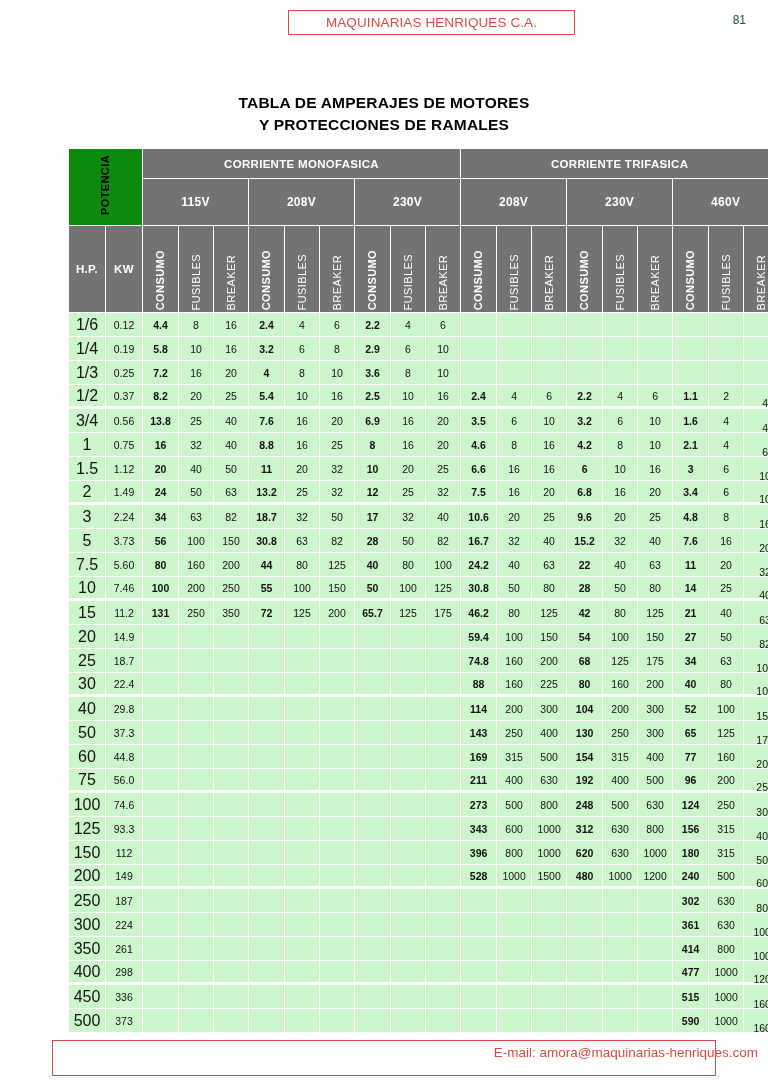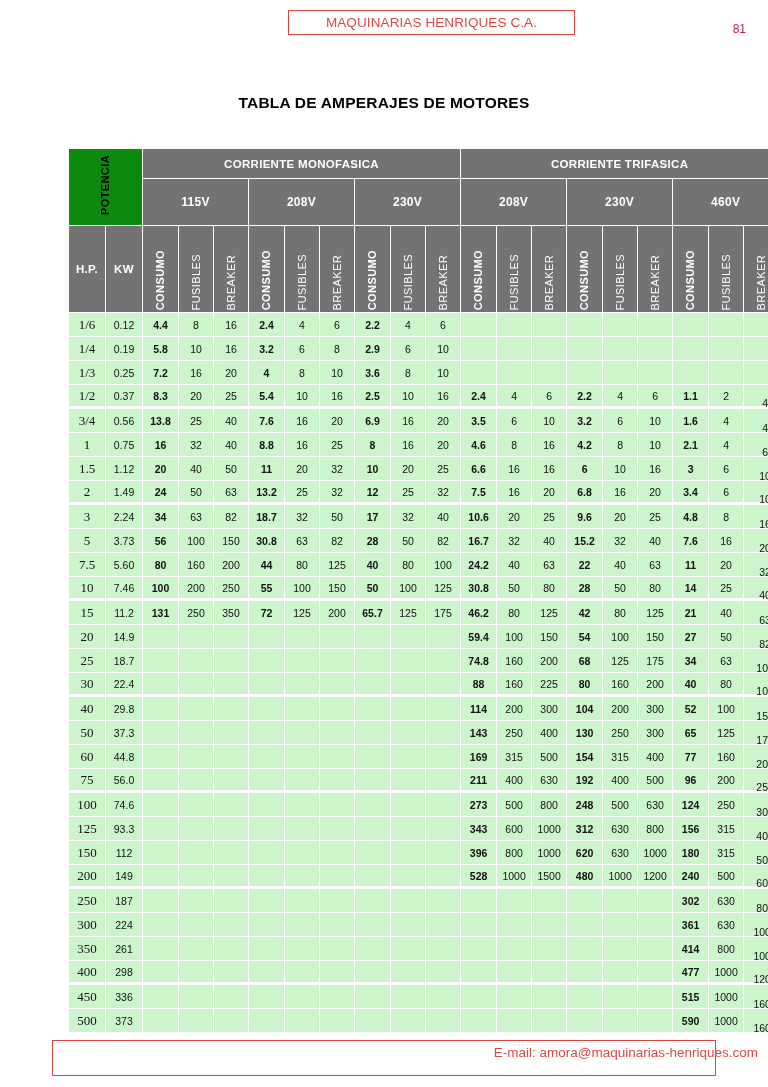--- a/index.html
+++ b/index.html
@@ -8,22 +8,22 @@
     width: 768px; height: 1087px;
     background: #ffffff;
     font-family: "Liberation Sans", sans-serif;
     color: #000;
     position: relative;
     overflow: hidden;
   }
 
   
   .page-number {
-    position: absolute; right: 22px; top: 22px;
-    font-size: 12px; color: #be185d;
+    position: absolute; right: 22px; top: 13px;
+    font-size: 12px; color: #14532d;
   }
   .company-stamp {
     position: absolute; left: 288px; top: 10px;
     width: 287px; height: 25px;
     border: 1.5px solid #d94a46;
     display: flex; align-items: center; justify-content: center;
     color: #d94a46; font-size: 13.5px; letter-spacing: .1px;
     white-space: nowrap;
   }
 
@@ -85,21 +85,21 @@
   
   .bd {
     background: #ccf5cc;
     text-align: center;
     vertical-align: middle;
     font-size: 10.5px;
     height: 23px;
     color: #111;
     position: relative;
   }
-  .bd.hp  { font-size: 13px; font-family: Liberation Serif, serif; }
+  .bd.hp  { font-size: 16px; }
   .bd.kw  { font-size: 10.5px; }
   .bd.consumo { font-weight: bold; }
   .bd.shift { }
   .bd.shift span { position: relative; top: 7px; left: 4px; display:inline-block; }
 
   tr.group-end td { border-bottom: 2.5px solid #ffffff; }
 
   
   .footer-box {
     position: absolute; left: 52px; top: 1040px;
@@ -115,20 +115,21 @@
 <body>
 
 <div class="page-number">81</div>
 
 <div class="company-stamp">
   <span>MAQUINARIAS HENRIQUES C.A.</span>
 </div>
 
 <div class="doc-title">
   <div>TABLA DE AMPERAJES DE MOTORES</div>
+  <div>Y PROTECCIONES DE RAMALES</div>
 </div>
 
 <div class="table-wrap">
   <table class="amp">
     <colgroup>
       <col style="width:36px">
         <col style="width:36px">
       <col style="width:35px">
         <col style="width:34px">
         <col style="width:34px">
@@ -256,21 +257,21 @@
           <td class="bd consumo"></td>
           <td class="bd "></td>
           <td class="bd "></td>
           <td class="bd consumo"></td>
           <td class="bd "></td>
           <td class="bd "></td>
         </tr>
         <tr class="group-end">
           <td class="bd hp">1/2</td>
           <td class="bd kw">0.37</td>
-          <td class="bd consumo">8.3</td>
+          <td class="bd consumo">8.2</td>
           <td class="bd ">20</td>
           <td class="bd ">25</td>
           <td class="bd consumo">5.4</td>
           <td class="bd ">10</td>
           <td class="bd ">16</td>
           <td class="bd consumo">2.5</td>
           <td class="bd ">10</td>
           <td class="bd ">16</td>
           <td class="bd consumo">2.4</td>
           <td class="bd ">4</td>

